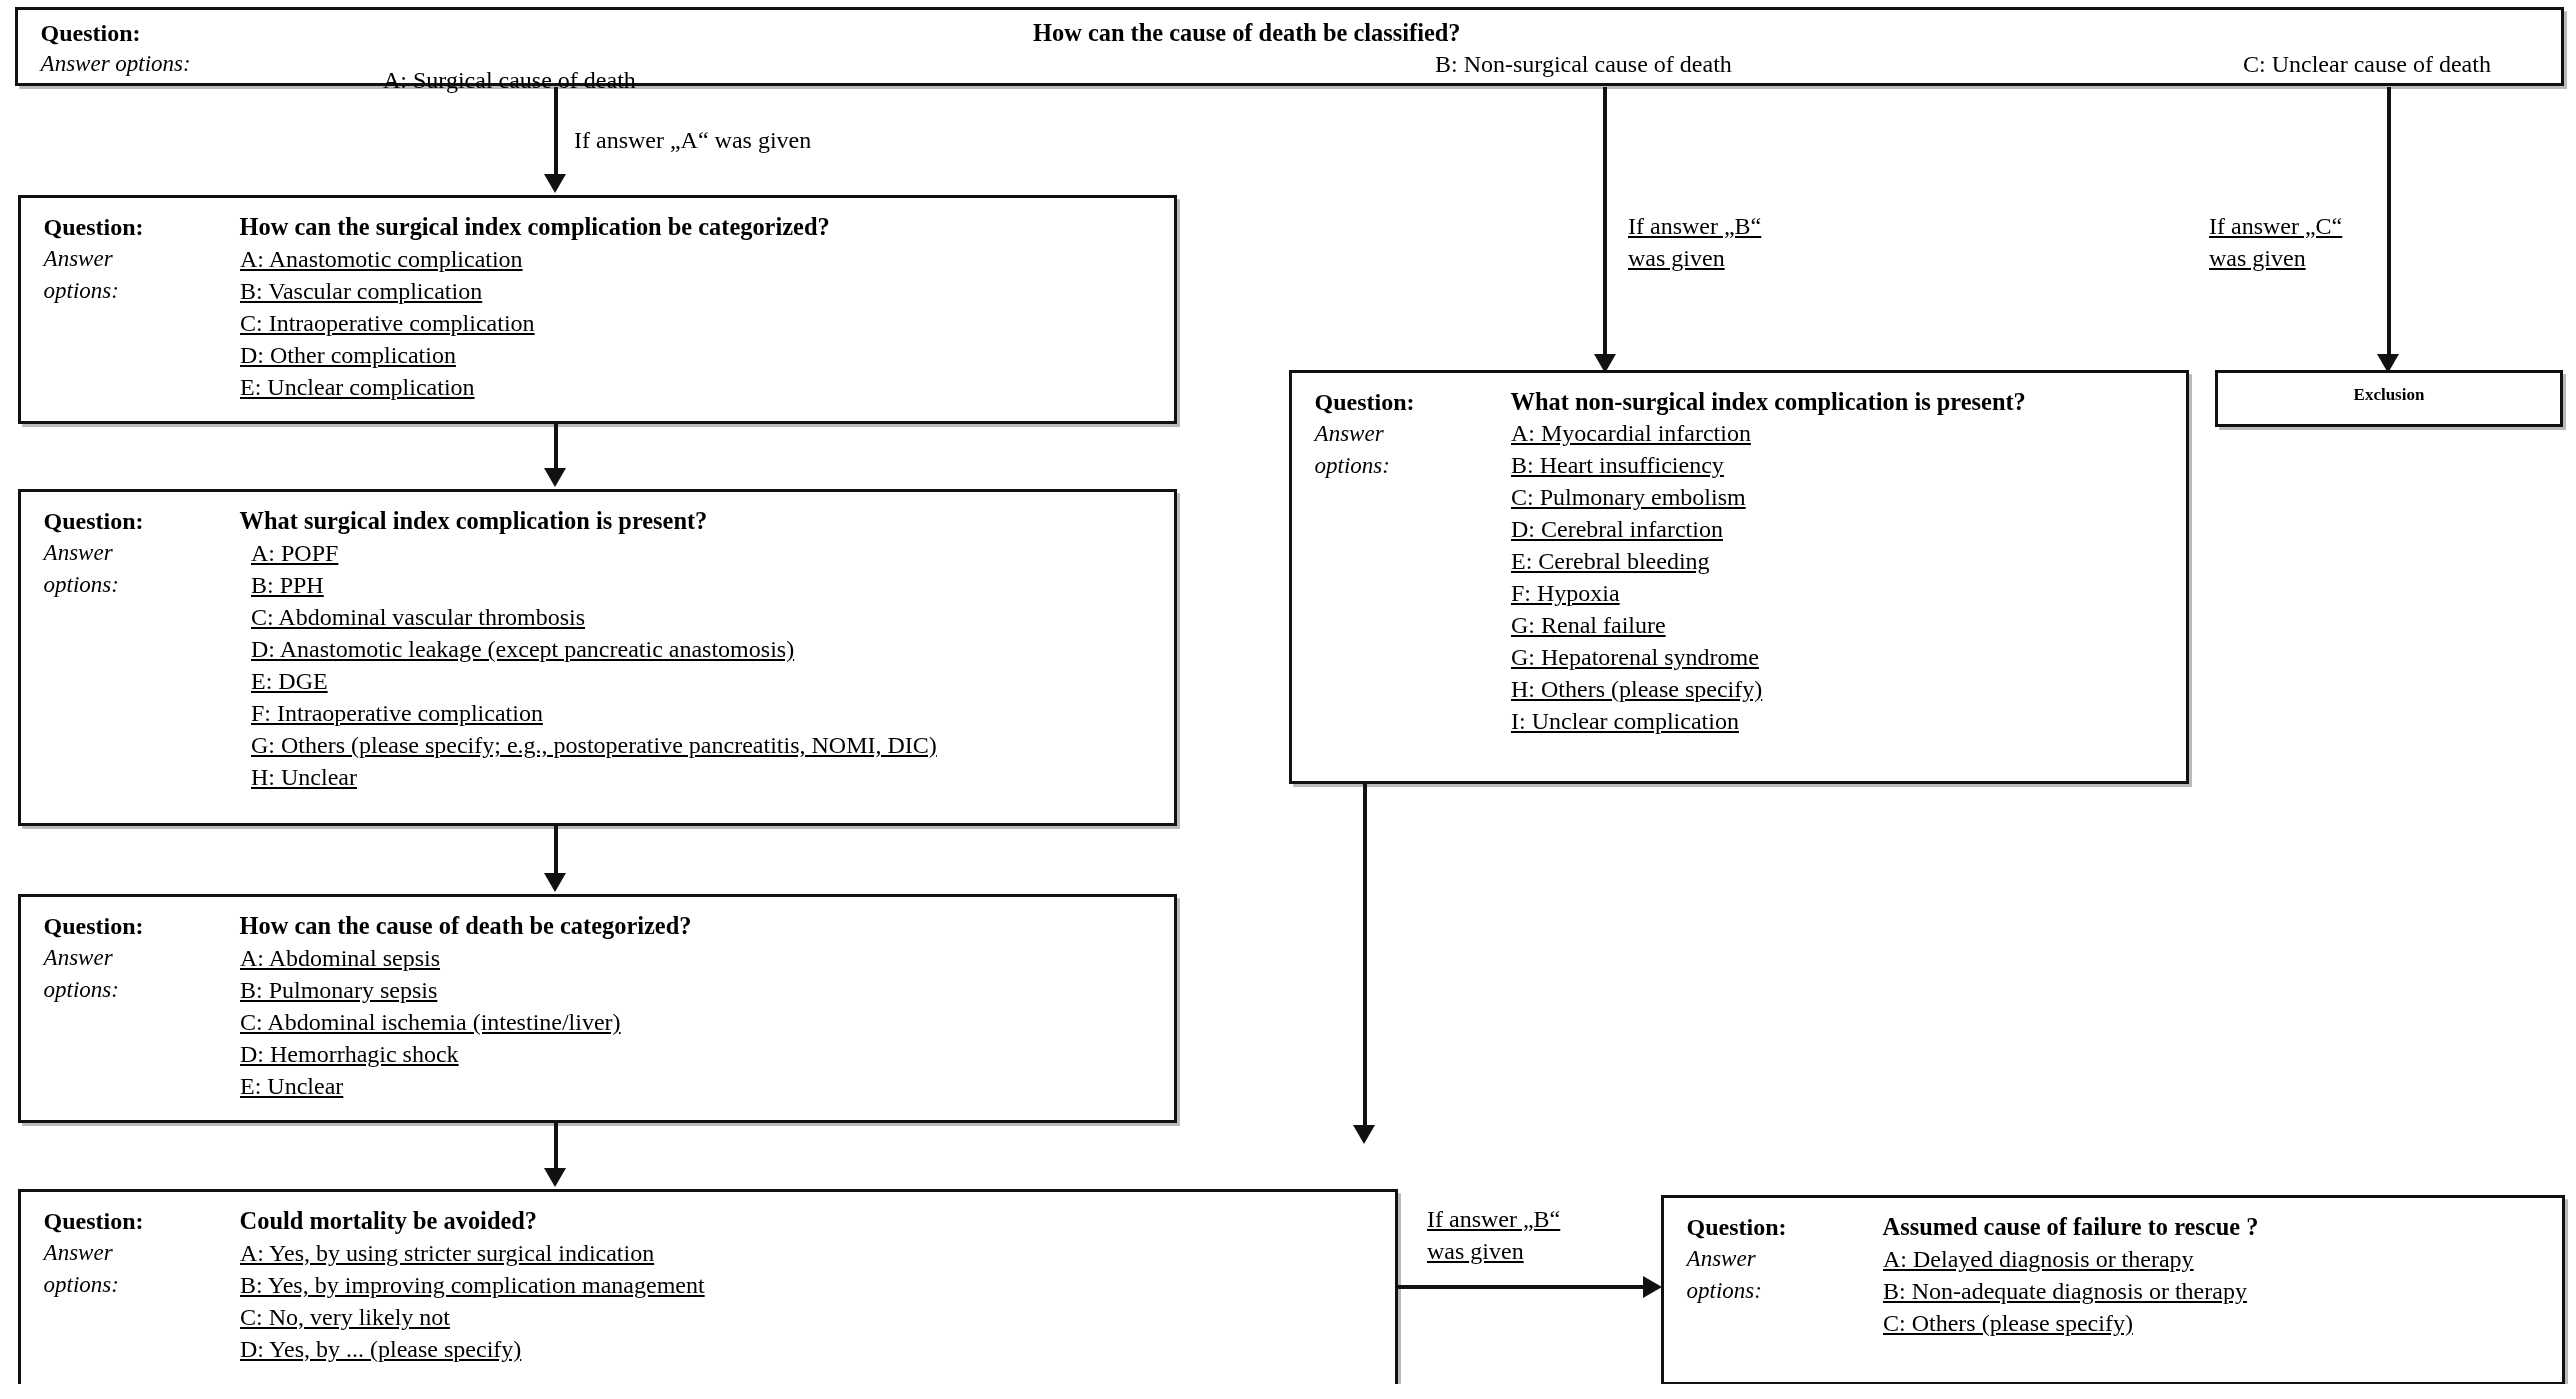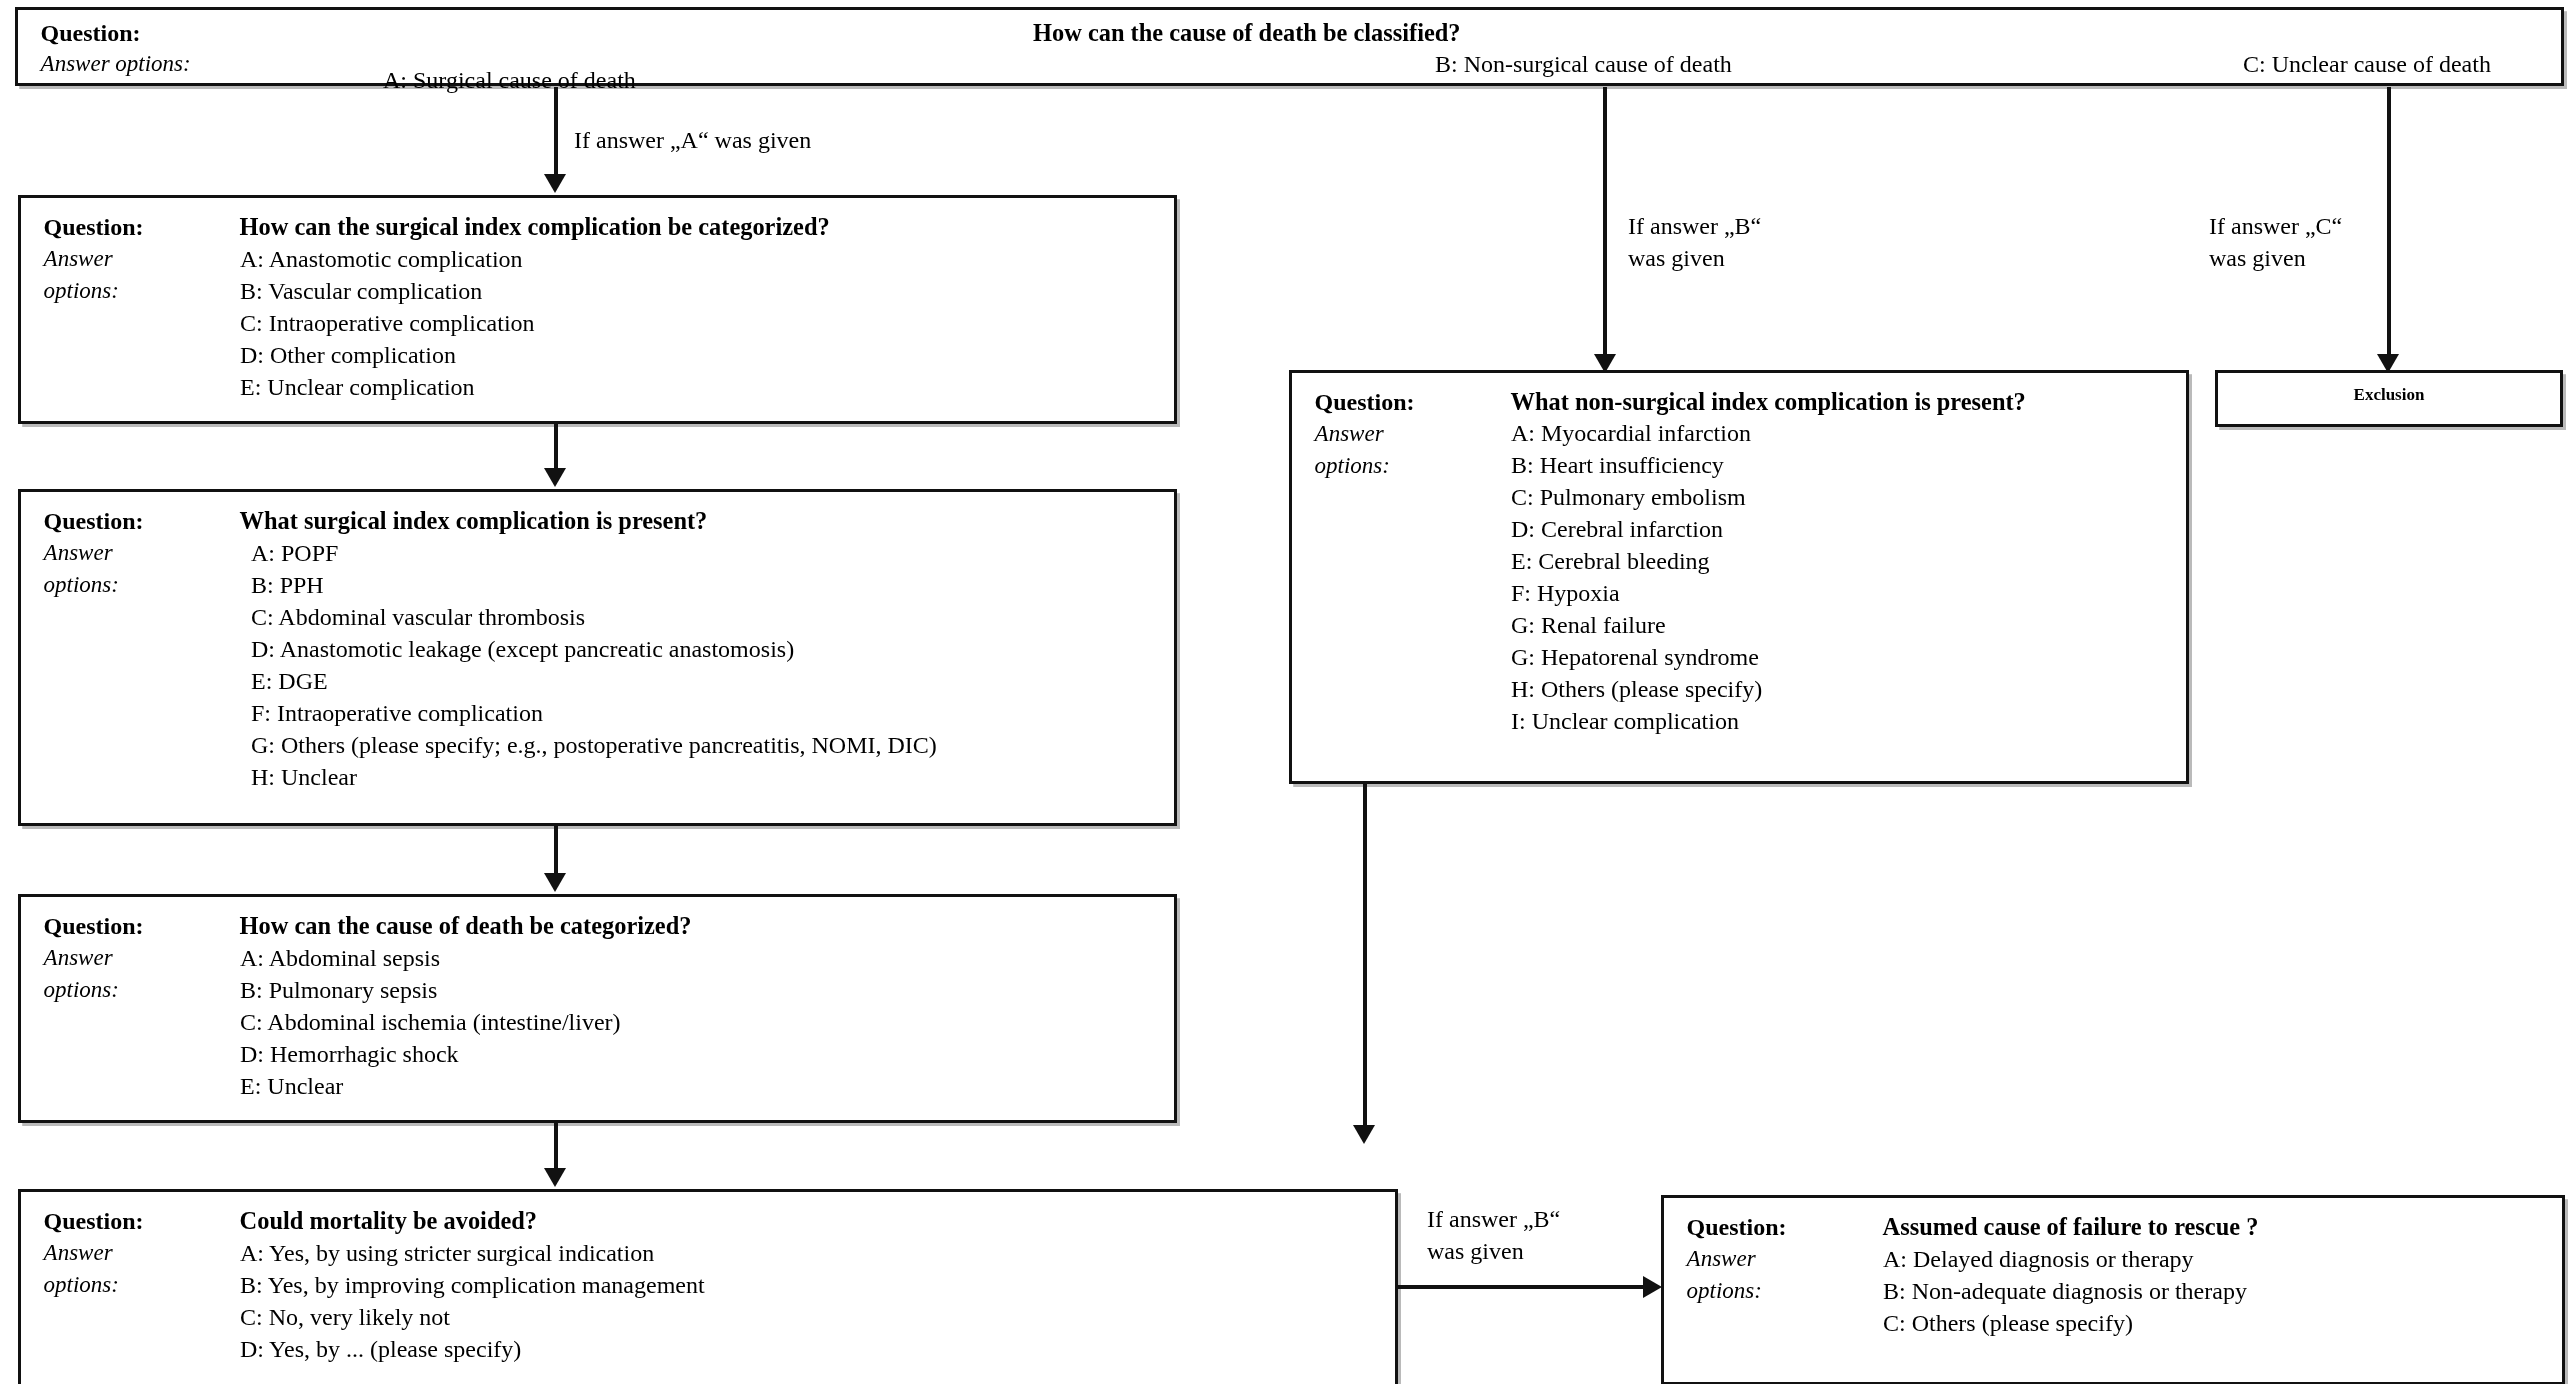--- a/index.html
+++ b/index.html
@@ -60,20 +60,21 @@
     position: absolute;
     left: 0; right: 0; top: 0; bottom: 0;
   }
   .hdr-cell {
     position: absolute;
     white-space: nowrap;
   }
 
   .stack {
     position: absolute;
+    text-decoration: underline;
   }
   .stack .line { white-space: nowrap; }
 
   .excl-label {
     position: absolute;
     left: 0; right: 0;
     text-align: center;
     font-weight: bold;
     font-size: 17px;
     line-height: 32px;

